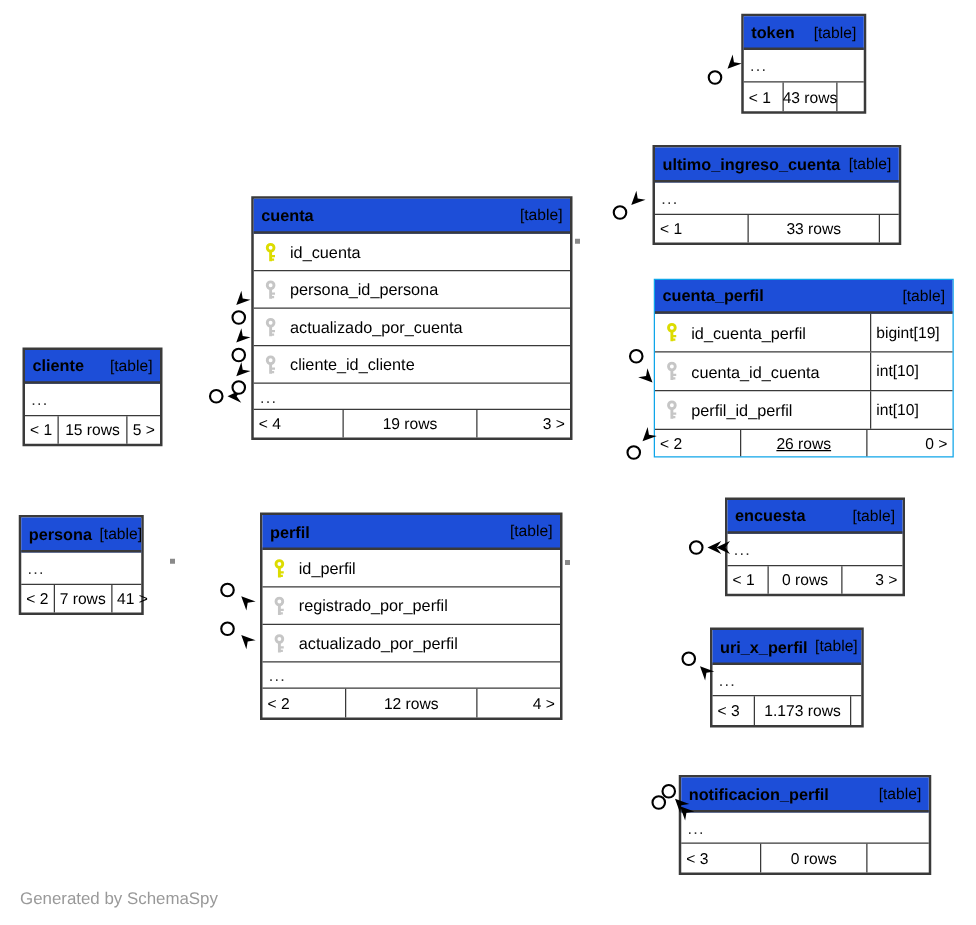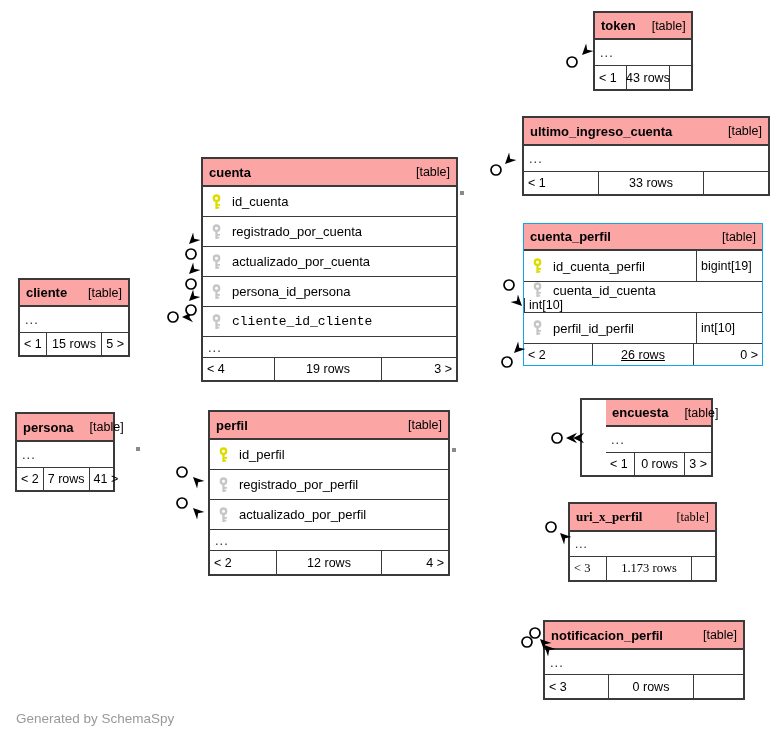--- a/index.html
+++ b/index.html
@@ -7,25 +7,25 @@
     position:relative; width:781px; height:740px; background:#ffffff;
     font-family:"Liberation Sans", sans-serif; overflow:hidden;
   }
   .tbl {
     position:absolute; background:#fff; border:2px solid #3a3a3a;
     box-sizing:border-box;
   }
   .tbl.emph { border:1px solid #0ea5e9; }
   .hdr {
     display:flex; justify-content:space-between; align-items:center;
-    background:#fca5a5; border-bottom:2px solid #3a3a3a;
+    background:#1d4ed8; border-bottom:2px solid #3a3a3a;
     padding:0 6px; box-sizing:border-box;
   }
   .tname { font-weight:bold; font-size:13px; color:#000; white-space:nowrap; }
-  .ttag  { font-size:12.5px; color:#000; white-space:nowrap; margin-left:16px; }
+  .ttag  { font-size:12.5px; color:#000; white-space:nowrap; margin-left:6px; }
   .crow {
     display:flex; align-items:stretch; border-bottom:1.5px solid #3a3a3a;
     box-sizing:border-box;
   }
   .cmain { display:flex; align-items:center; flex:1; min-width:0; }
   .keywrap { margin-left:7px; display:flex; align-items:center; }
   .cname { margin-left:9px; font-size:13px; color:#000; white-space:nowrap; }
   .ctype {
     display:flex; align-items:center; border-left:1.5px solid #3a3a3a;
     font-size:12.5px; color:#000; padding-left:4px; box-sizing:border-box;
@@ -64,21 +64,21 @@
           <span class="tname">token</span>
           <span class="ttag">[table]</span>
         </div>
         <div class="erow" style="height: 26px;">...</div>
         <div class="frow" style="height: 23px;">
           <div class="fcell f-left" style="width: 32px;">&lt; 1</div>
           <div class="fcell f-mid" style="width: 43px;">43 rows</div>
           <div class="fcell f-right"></div>
         </div>
       </div>
-      <div class="tbl" style="left: 522px; top: 116px; width: 248px;">
+      <div class="tbl" style="left: 522px; top: 116px; width: 199px;">
         <div class="hdr" style="height: 28px;">
           <span class="tname">ultimo_ingreso_cuenta</span>
           <span class="ttag">[table]</span>
         </div>
         <div class="erow" style="height: 26px;">...</div>
         <div class="frow" style="height: 22px;">
           <div class="fcell f-left" style="width: 75px;">&lt; 1</div>
           <div class="fcell f-mid" style="width: 105px;">33 rows</div>
           <div class="fcell f-right"></div>
         </div>
@@ -102,48 +102,36 @@
         </div>
         <div class="crow" style="height: 30px;">
           <div class="cmain">
             <div class="keywrap">
               <svg width="13" height="16" viewBox="0 0 13 16" aria-hidden="true">
                 <circle cx="6.5" cy="4.2" r="2.7" fill="none" stroke="#c6c6c6" stroke-width="2.3"></circle>
                 <path d="M6.5 6.9 L6.5 15" stroke="#c6c6c6" stroke-width="2.3" fill="none"></path>
                 <path d="M6.5 10.8 L10 10.8 M6.5 13.7 L9.3 13.7" stroke="#c6c6c6" stroke-width="1.8" fill="none"></path>
               </svg>
             </div>
-            <span class="cname">registrado_por_cuenta</span>
+            <span class="cname">persona_id_persona</span>
           </div>
         </div>
         <div class="crow" style="height: 30px;">
           <div class="cmain">
             <div class="keywrap">
               <svg width="13" height="16" viewBox="0 0 13 16" aria-hidden="true">
                 <circle cx="6.5" cy="4.2" r="2.7" fill="none" stroke="#c6c6c6" stroke-width="2.3"></circle>
                 <path d="M6.5 6.9 L6.5 15" stroke="#c6c6c6" stroke-width="2.3" fill="none"></path>
                 <path d="M6.5 10.8 L10 10.8 M6.5 13.7 L9.3 13.7" stroke="#c6c6c6" stroke-width="1.8" fill="none"></path>
               </svg>
             </div>
             <span class="cname">actualizado_por_cuenta</span>
           </div>
         </div>
         <div class="crow" style="height: 30px;">
-          <div class="cmain">
-            <div class="keywrap">
-              <svg width="13" height="16" viewBox="0 0 13 16" aria-hidden="true">
-                <circle cx="6.5" cy="4.2" r="2.7" fill="none" stroke="#c6c6c6" stroke-width="2.3"></circle>
-                <path d="M6.5 6.9 L6.5 15" stroke="#c6c6c6" stroke-width="2.3" fill="none"></path>
-                <path d="M6.5 10.8 L10 10.8 M6.5 13.7 L9.3 13.7" stroke="#c6c6c6" stroke-width="1.8" fill="none"></path>
-              </svg>
-            </div>
-            <span class="cname">persona_id_persona</span>
-          </div>
-        </div>
-        <div class="crow" style="height: 30px; font-family: Liberation Mono, monospace;">
           <div class="cmain">
             <div class="keywrap">
               <svg width="13" height="16" viewBox="0 0 13 16" aria-hidden="true">
                 <circle cx="6.5" cy="4.2" r="2.7" fill="none" stroke="#c6c6c6" stroke-width="2.3"></circle>
                 <path d="M6.5 6.9 L6.5 15" stroke="#c6c6c6" stroke-width="2.3" fill="none"></path>
                 <path d="M6.5 10.8 L10 10.8 M6.5 13.7 L9.3 13.7" stroke="#c6c6c6" stroke-width="1.8" fill="none"></path>
               </svg>
             </div>
             <span class="cname">cliente_id_cliente</span>
           </div>
@@ -166,21 +154,21 @@
               <svg width="13" height="16" viewBox="0 0 13 16" aria-hidden="true">
                 <circle cx="6.5" cy="4.2" r="2.7" fill="none" stroke="#dcdc00" stroke-width="2.3"></circle>
                 <path d="M6.5 6.9 L6.5 15" stroke="#dcdc00" stroke-width="2.3" fill="none"></path>
                 <path d="M6.5 10.8 L10 10.8 M6.5 13.7 L9.3 13.7" stroke="#dcdc00" stroke-width="1.8" fill="none"></path>
               </svg>
             </div>
             <span class="cname">id_cuenta_perfil</span>
           </div>
           <div class="ctype" style="width: 66px;">bigint[19]</div>
         </div>
-        <div class="crow" style="height: 31px; flex-direction: column;">
+        <div class="crow" style="height: 31px;">
           <div class="cmain">
             <div class="keywrap">
               <svg width="13" height="16" viewBox="0 0 13 16" aria-hidden="true">
                 <circle cx="6.5" cy="4.2" r="2.7" fill="none" stroke="#c6c6c6" stroke-width="2.3"></circle>
                 <path d="M6.5 6.9 L6.5 15" stroke="#c6c6c6" stroke-width="2.3" fill="none"></path>
                 <path d="M6.5 10.8 L10 10.8 M6.5 13.7 L9.3 13.7" stroke="#c6c6c6" stroke-width="1.8" fill="none"></path>
               </svg>
             </div>
             <span class="cname">cuenta_id_cuenta</span>
           </div>
@@ -270,33 +258,33 @@
             <span class="cname">actualizado_por_perfil</span>
           </div>
         </div>
         <div class="erow" style="height: 21px;">...</div>
         <div class="frow" style="height: 23px;">
           <div class="fcell f-left" style="width: 67px;">&lt; 2</div>
           <div class="fcell f-mid" style="width: 105px;">12 rows</div>
           <div class="fcell f-right">4 &gt;</div>
         </div>
       </div>
-      <div class="tbl" style="left: 580px; top: 398px; width: 133px; padding-left: 24px;">
+      <div class="tbl" style="left: 580px; top: 398px; width: 144px;">
         <div class="hdr" style="height: 27px;">
           <span class="tname">encuesta</span>
           <span class="ttag">[table]</span>
         </div>
         <div class="erow" style="height: 26px;">...</div>
         <div class="frow" style="height: 22px;">
           <div class="fcell f-left" style="width: 33px;">&lt; 1</div>
           <div class="fcell f-mid" style="width: 59px;">0 rows</div>
           <div class="fcell f-right">3 &gt;</div>
         </div>
       </div>
-      <div class="tbl" style="left: 568px; top: 502px; width: 149px; font-family: Liberation Serif, serif;">
+      <div class="tbl" style="left: 568px; top: 502px; width: 123px;">
         <div class="hdr" style="height: 28px;">
           <span class="tname">uri_x_perfil</span>
           <span class="ttag">[table]</span>
         </div>
         <div class="erow" style="height: 25px;">...</div>
         <div class="frow" style="height: 23px;">
           <div class="fcell f-left" style="width: 37px;">&lt; 3</div>
           <div class="fcell f-mid" style="width: 85px;">1.173 rows</div>
           <div class="fcell f-right"></div>
         </div>

